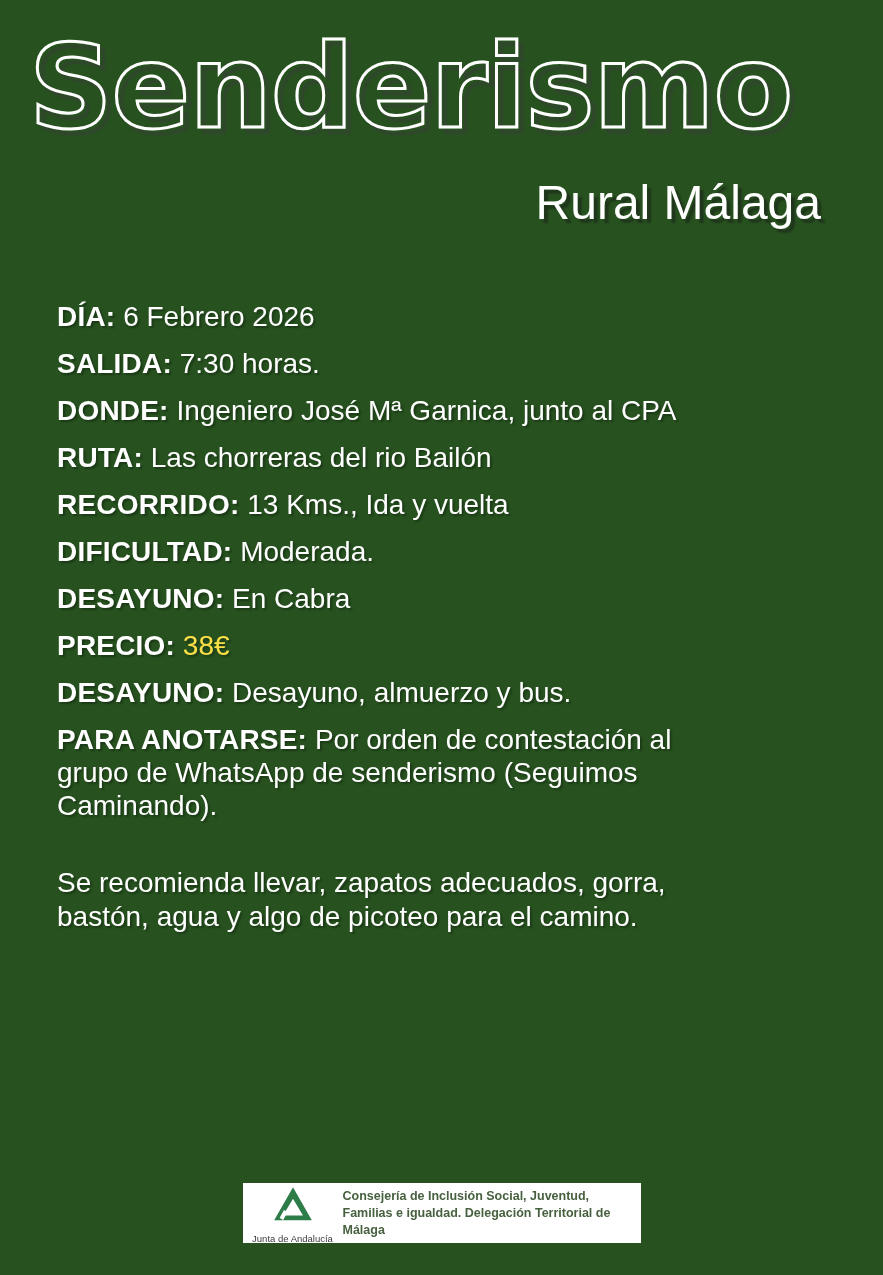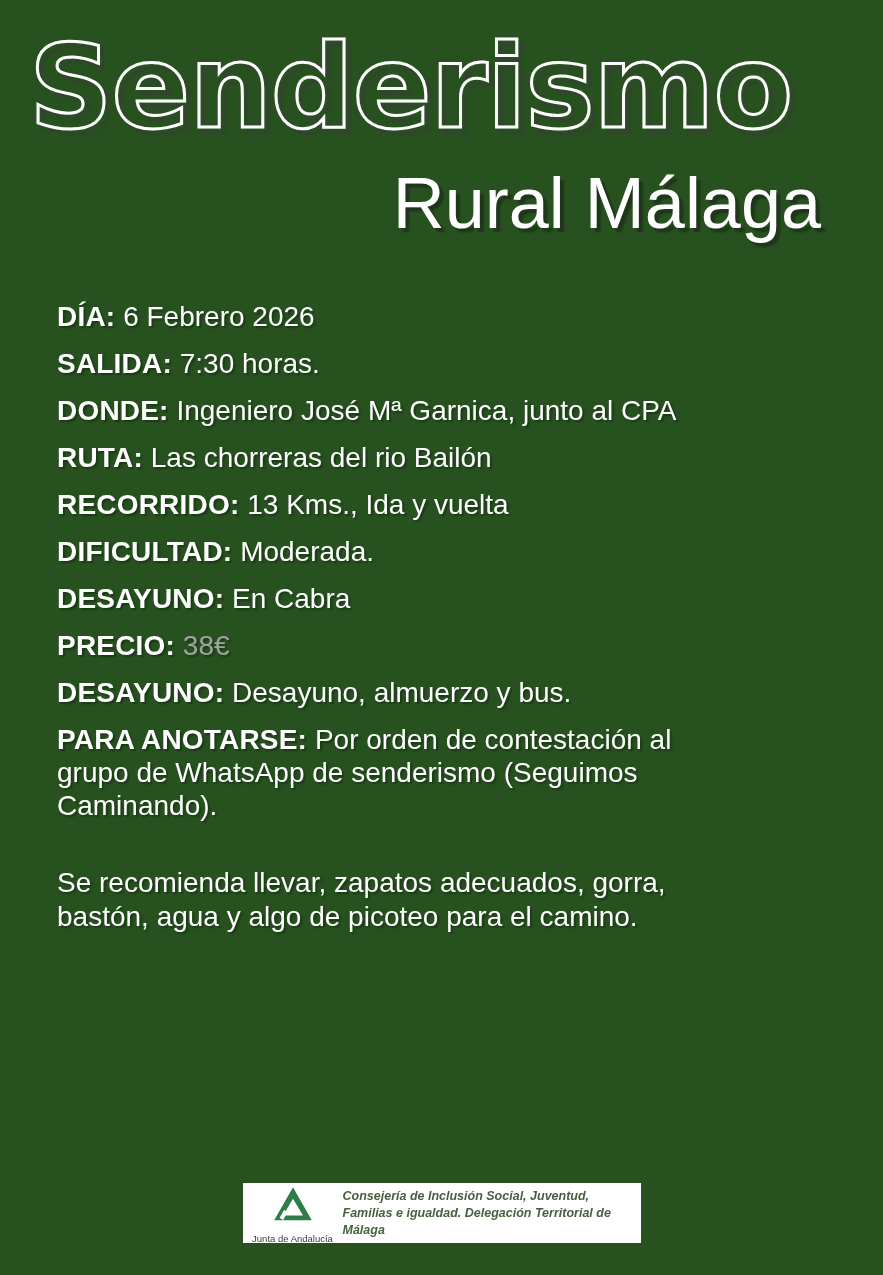--- a/index.html
+++ b/index.html
@@ -29,40 +29,40 @@
     padding-left: 29px;
     color: transparent;
     -webkit-text-stroke: 3px #ffffff;
     filter: drop-shadow(5px 5px 1px rgba(55,60,55,0.65));
     white-space: nowrap;
   }
   .subtitle {
     margin-top: 16px;
     text-align: right;
     padding-right: 62px;
-    font-size: 72px;
+    font-size: 48px;
     line-height: 70px;
     color: #ffffff;
     text-shadow: 4px 4px 2px rgba(25,30,25,0.55);
     white-space: nowrap;
   }
   
   .details {
     margin: 62px 0 0 57px;
     width: 660px;
     color: #ffffff;
     text-shadow: 2px 2px 2px rgba(10,20,10,0.4);
   }
   .detail {
     font-size: 28px;
     line-height: 33px;
     margin: 0 0 14px 0;
   }
   .detail b { letter-spacing: 0.2px; }
-  .detail .highlight { color: #a3a3a3; text-align: right; }
+  .detail .highlight { color: #fde047; text-align: right; }
   .note {
     font-size: 28px;
     line-height: 34px;
     margin: 44px 0 0 0;
   }
   
   .footer {
     position: absolute;
     left: 50%;
     bottom: 32px;
@@ -88,21 +88,20 @@
     margin-top: 7px;
     white-space: nowrap;
   }
   .footer-text {
     flex: 1;
     font-size: 12.5px;
     line-height: 17px;
     color: #47603f;
     font-weight: bold;
     padding-right: 8px;
-    font-style: italic;
   }
 </style>
 </head>
 <body style="background: rgb(39, 82, 31);">
 
 <div class="poster">
 
   <div class="header">
     <div class="title">Senderismo</div>
     <div class="subtitle">Rural Málaga</div>

